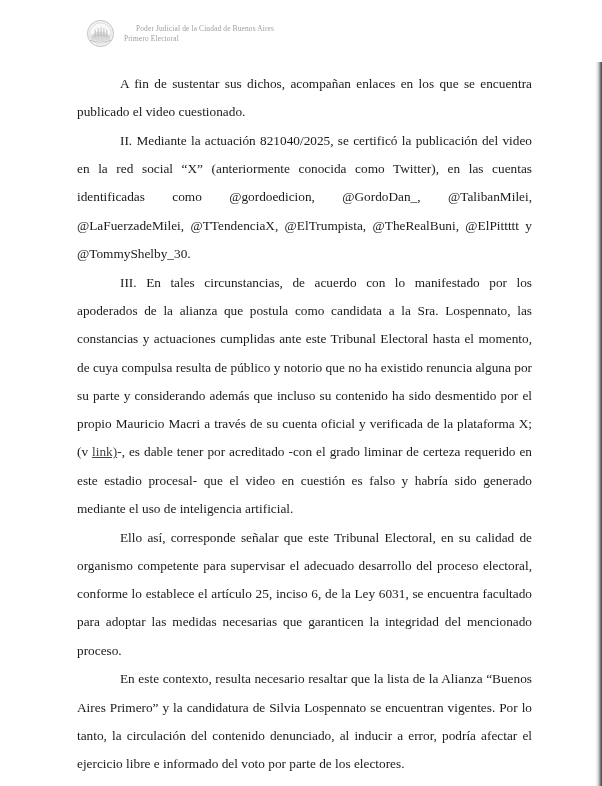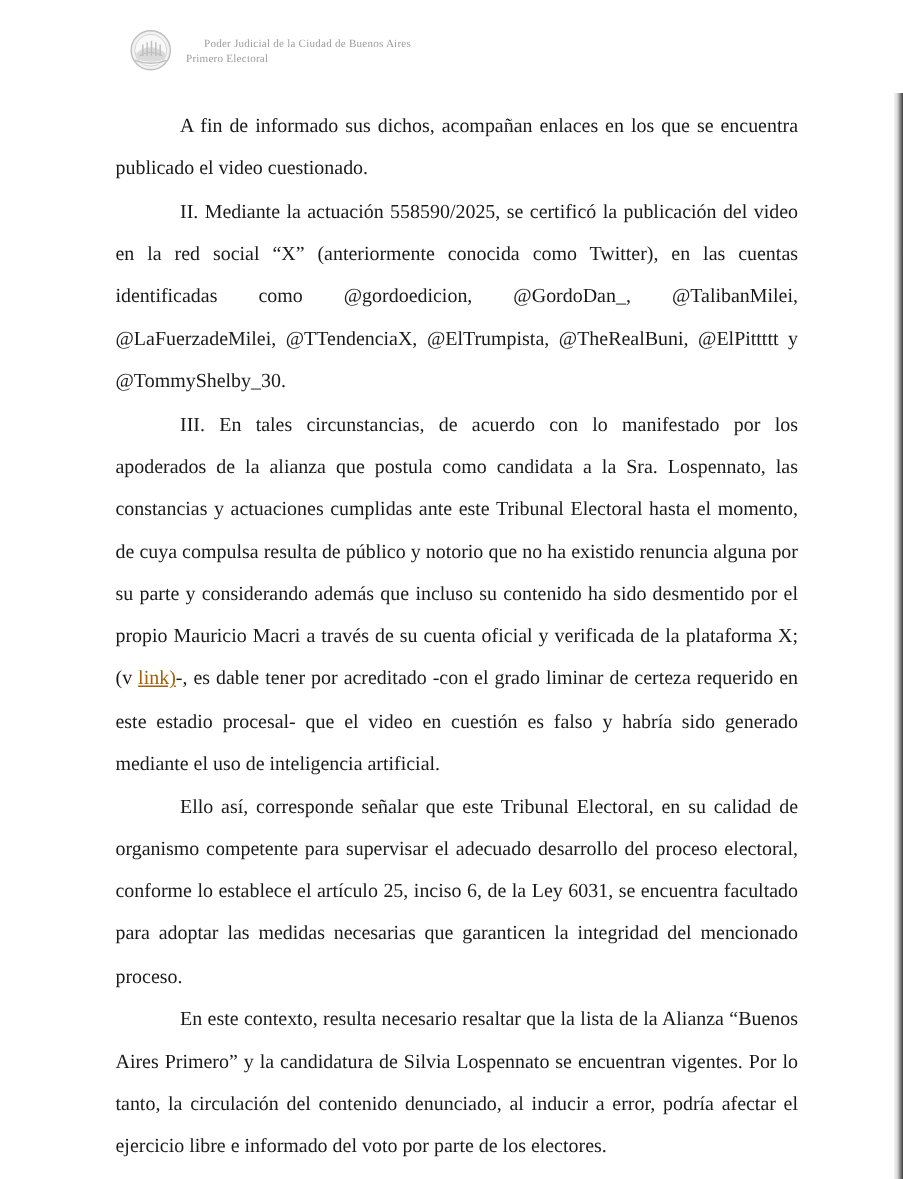--- a/index.html
+++ b/index.html
@@ -84,21 +84,21 @@
     text-justify: inter-word;
     font-size: 13.3px;
     line-height: 28.3px;
     text-indent: 43px;
     hyphens: none;
   }
   .sec {
     font-weight: normal;
   }
   a.doclink {
-    color: #a16207;
+    color: #404040;
     margin-top: 28px;
   }
 </style>
 </head>
 <body>
 
 <div class="page">
 
   <div class="letterhead">
     <span class="seal">
@@ -117,25 +117,25 @@
     </span>
     <span class="letterhead-text">
       <div class="letterhead-line1">Poder Judicial de la Ciudad de Buenos  Aires</div>
       <div class="letterhead-line2">Primero Electoral</div>
     </span>
   </div>
 
   <div class="body-copy">
 
     <p class="para">
-      <span>A fin de informado sus dichos, acompañan enlaces en los que se encuentra publicado el video cuestionado.</span>
+      <span>A fin de sustentar sus dichos, acompañan enlaces en los que se encuentra publicado el video cuestionado.</span>
     </p>
 
     <p class="para">
-      <span class="sec">II.</span><span> Mediante la actuación 558590/2025, se certificó la publicación del video en la red social “X” (anteriormente conocida como Twitter), en las cuentas identificadas como @gordoedicion, @GordoDan_, @TalibanMilei, @LaFuerzadeMilei, @TTendenciaX, @ElTrumpista, @TheRealBuni, @ElPittttt y @TommyShelby_30.</span>
+      <span class="sec">II.</span><span> Mediante la actuación 821040/2025, se certificó la publicación del video en la red social “X” (anteriormente conocida como Twitter), en las cuentas identificadas como @gordoedicion, @GordoDan_, @TalibanMilei, @LaFuerzadeMilei, @TTendenciaX, @ElTrumpista, @TheRealBuni, @ElPittttt y @TommyShelby_30.</span>
     </p>
 
     <p class="para">
       <span class="sec">III.</span><span> En tales circunstancias, de acuerdo con lo manifestado por los apoderados de la alianza que postula como candidata a la Sra. Lospennato, las constancias y actuaciones cumplidas ante este Tribunal Electoral hasta el momento, de cuya compulsa resulta de público y notorio que no ha existido renuncia alguna por su parte y considerando además que incluso su contenido ha sido desmentido por el propio Mauricio Macri a través de su cuenta oficial y verificada de la plataforma X; (v </span><a class="doclink" href="#">link)</a><span>-, es dable tener por acreditado -con el grado liminar de certeza requerido en este estadio procesal- que el video en cuestión es falso y habría sido generado mediante el uso de inteligencia artificial.</span>
     </p>
 
     <p class="para">
       <span>Ello así, corresponde señalar que este Tribunal Electoral, en su calidad de organismo competente para supervisar el adecuado desarrollo del proceso electoral, conforme lo establece el artículo 25, inciso 6, de la Ley 6031, se encuentra facultado para adoptar las medidas necesarias que garanticen la integridad del mencionado proceso.</span>
     </p>
 

